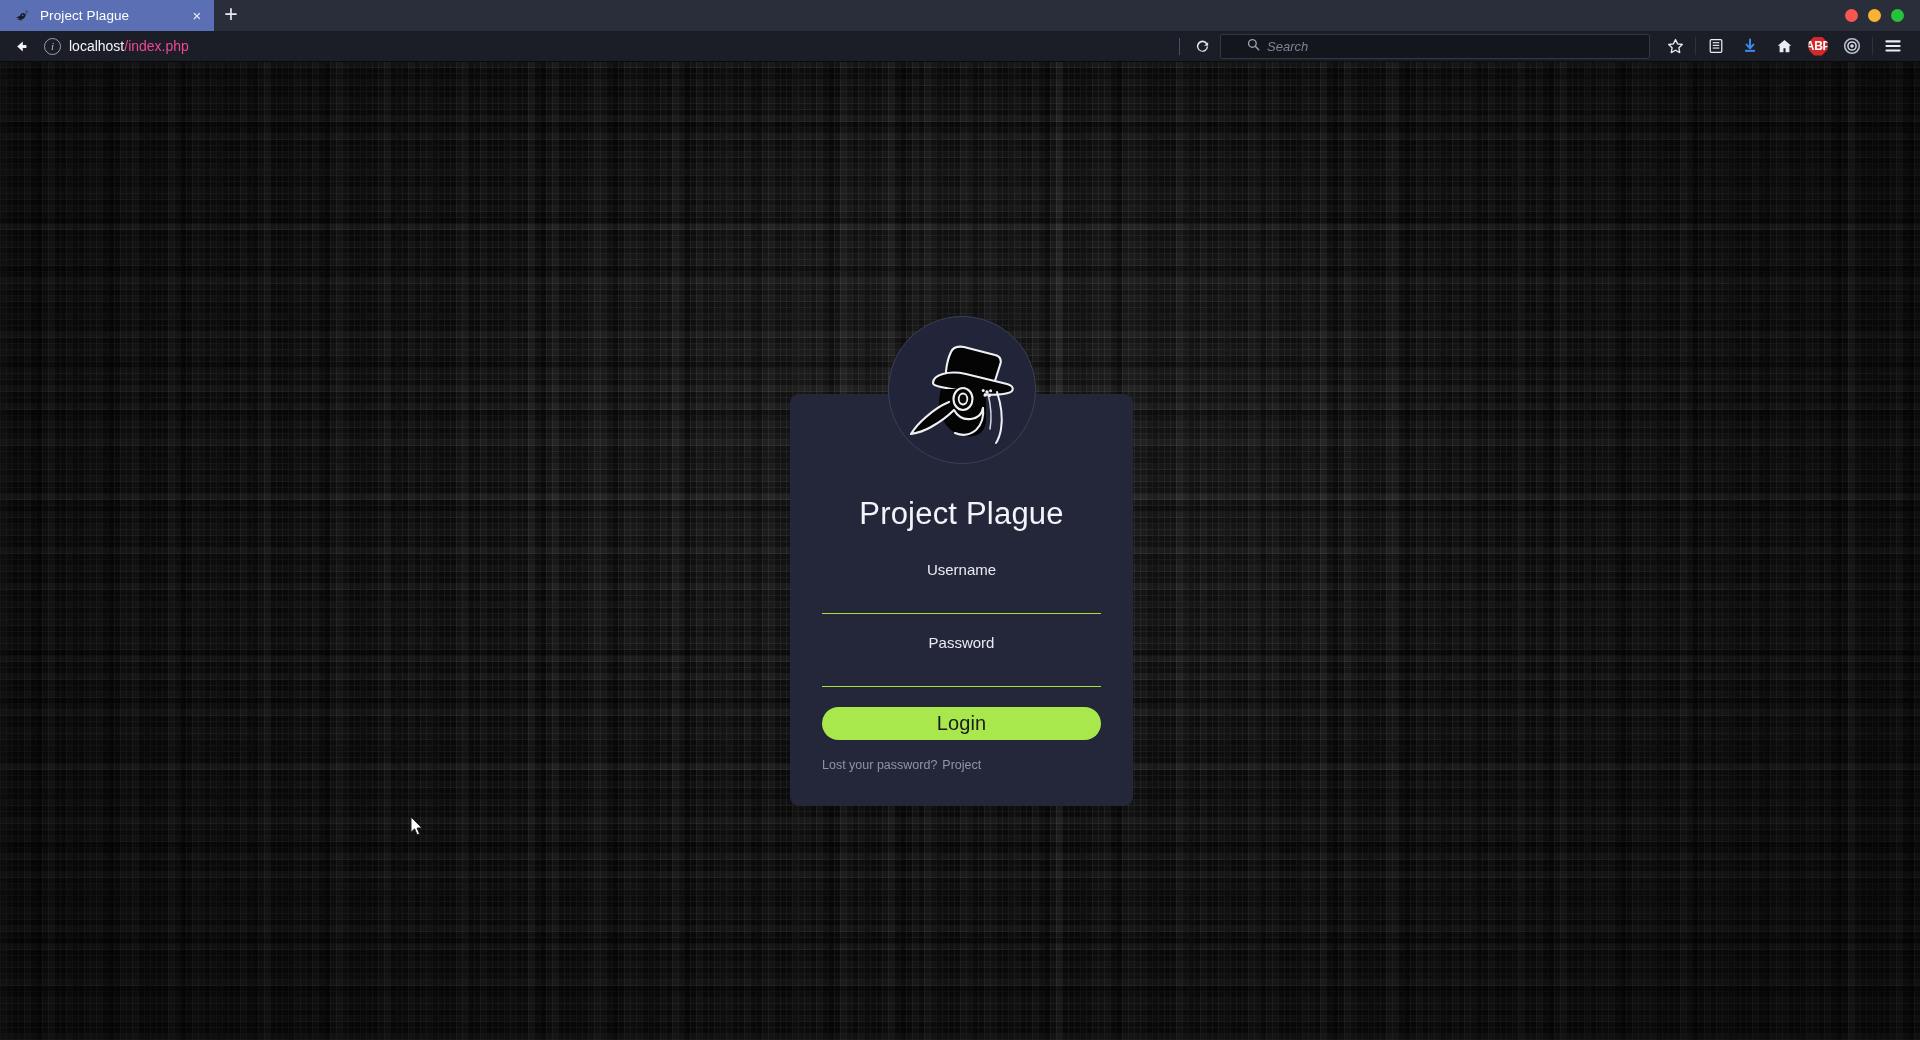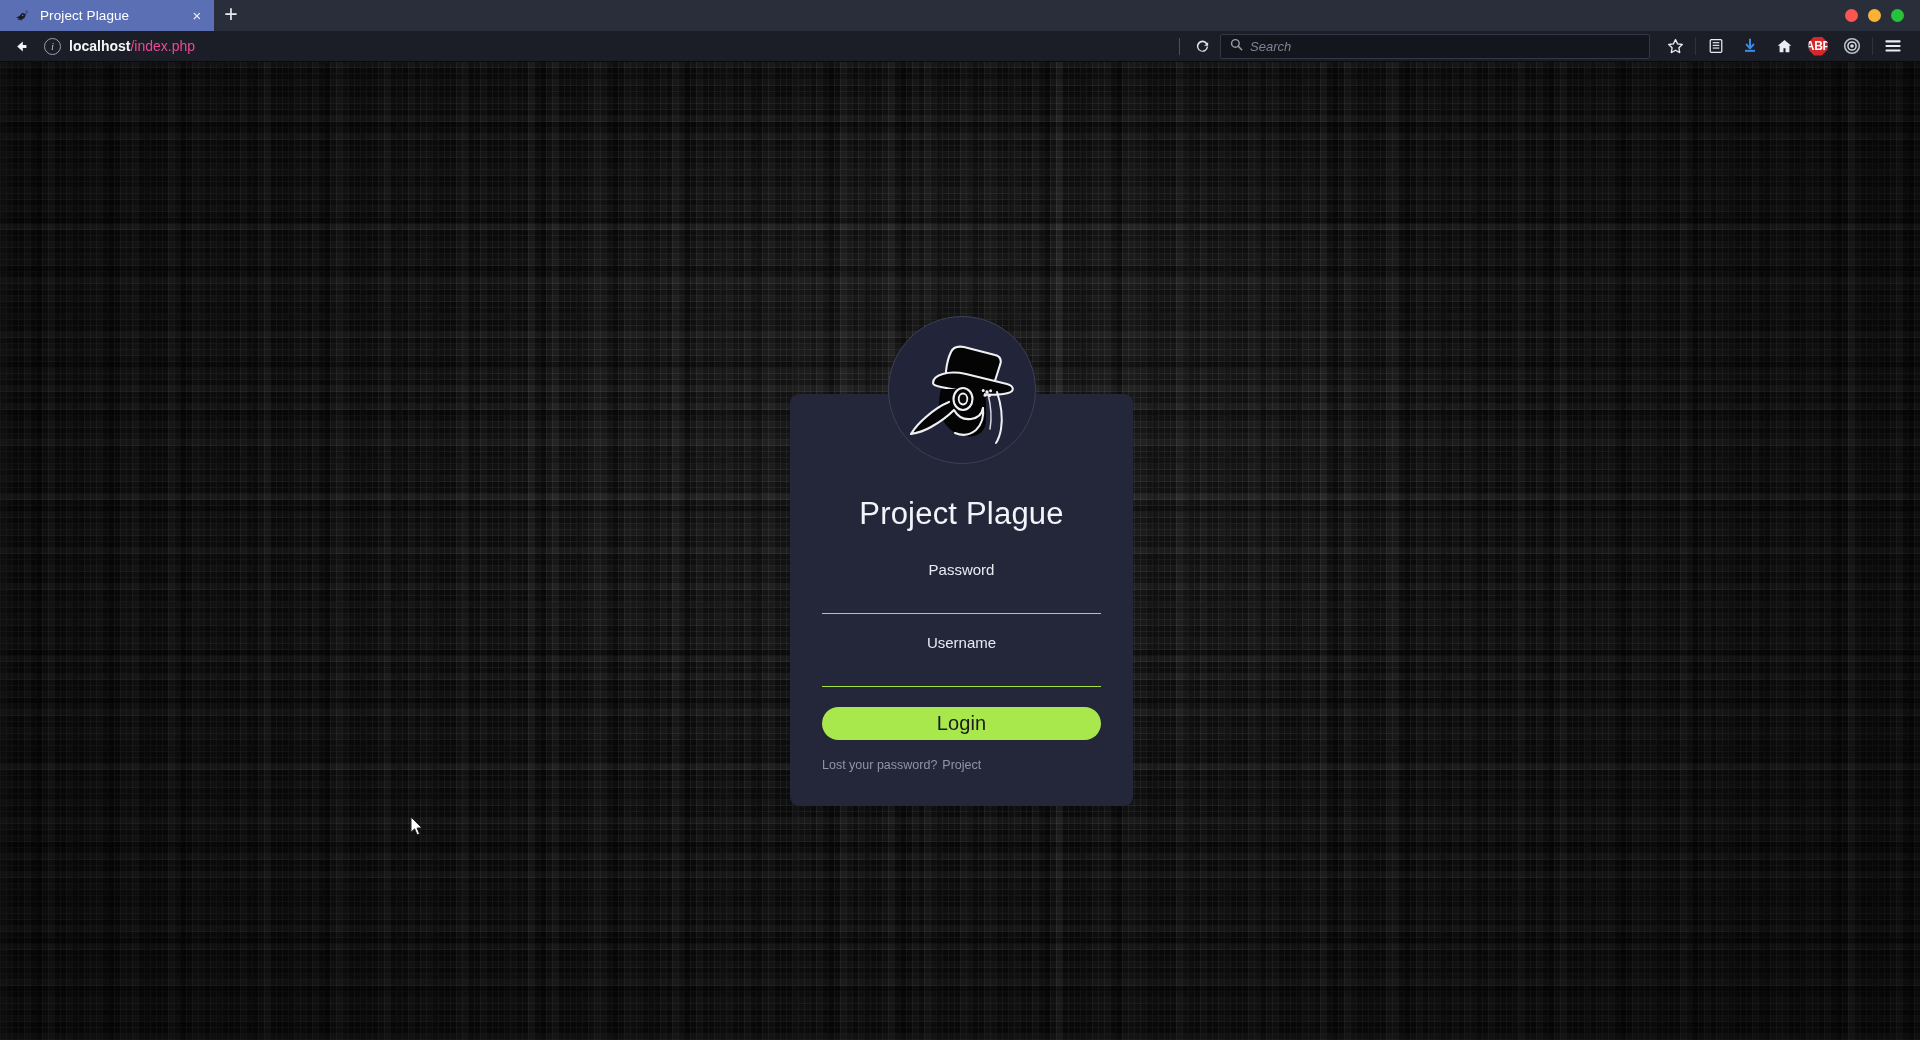--- a/index.html
+++ b/index.html
@@ -89,41 +89,41 @@
   }
   .url-info {
     width: 17px; height: 17px; flex: 0 0 17px;
     border: 1.4px solid #9aa0ad; border-radius: 50%;
     color: #b9bfca; font-size: 11px; font-style: italic;
     font-family: "Liberation Serif", serif;
     display: flex; align-items: center; justify-content: center;
     line-height: 1;
   }
   .url-text { font-size: 14px; white-space: nowrap; }
-  .url-host { color: #f4f6fa; font-weight: bold; }
+  .url-host { color: #f4f6fa; font-weight: normal; }
   .url-path { color: #ec4899; }
 
   .url-sep {
     width: 1px; height: 17px; background: #4a4f5c;
     margin: 0 8px;
     flex: 0 0 1px;
   }
   .reloadbtn {
     width: 28px; height: 26px; flex: 0 0 28px;
     display: flex; align-items: center; justify-content: center;
     color: #dfe3ea;
   }
   .searchbox {
     width: 430px; flex: 0 0 430px;
     height: 25px;
     background: #14161d;
     border: 1px solid #323743;
     border-radius: 2px;
     display: flex; align-items: center;
-    padding: 0 9px; gap: 7px;
+    padding: 0 26px; gap: 7px;
     margin-left: 4px;
   }
   .search-ph { color: #7e8492; font-size: 13px; font-style: italic; }
 
   .tb-icons { display: flex; align-items: center; gap: 0; margin-left: 8px; }
   .tbi {
     width: 34px; height: 27px;
     display: flex; align-items: center; justify-content: center;
     color: #e9ecf2;
   }
@@ -412,27 +412,27 @@
             </g>
           </g>
         </svg>
       </div>
 
       <div class="card">
 
         <div class="app-title">Project Plague</div>
 
         <div class="field">
+          <label class="field-label">Username</label>
+          <input class="field-input" type="text" placeholder="" style="">
+        </div>
+
+        <div class="field">
           <label class="field-label">Password</label>
           <input class="field-input" type="password" placeholder="" style="">
-        </div>
-
-        <div class="field">
-          <label class="field-label">Username</label>
-          <input class="field-input" type="text" placeholder="" style="">
         </div>
 
         <button class="login-btn">Login</button>
 
         <div class="links">
           <a class="link" href="#">Lost your password?</a>
           <a class="link" href="#">Project</a>
         </div>
       </div>
     </div>

